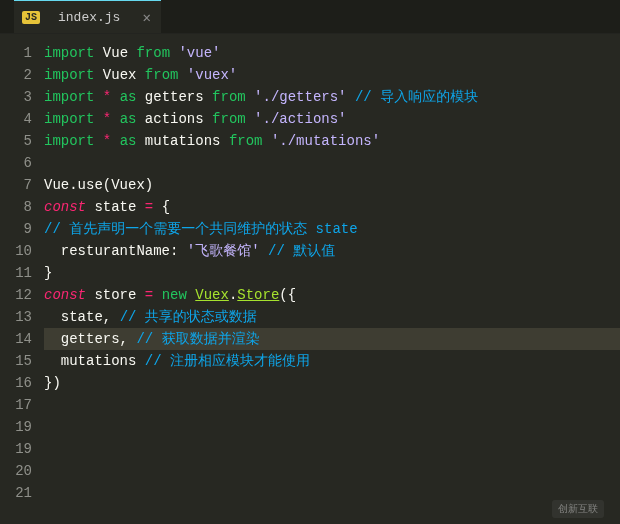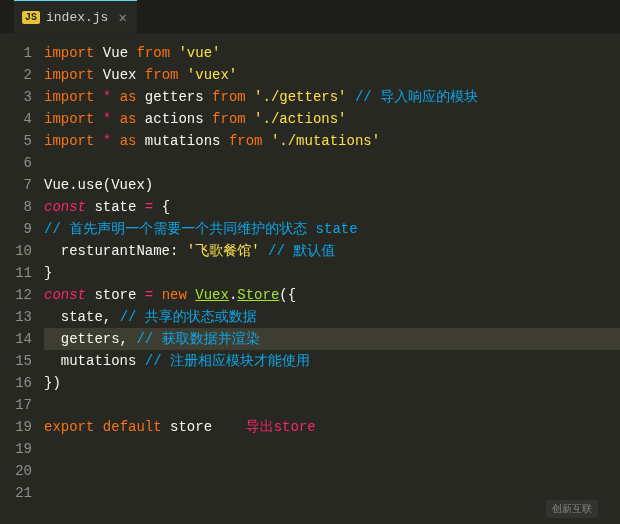--- a/index.html
+++ b/index.html
@@ -19,21 +19,21 @@
     align-items: center;
     padding-left: 14px;
     border-bottom: 1px solid #232420;
   }
   .tab {
     background: #272822;
     height: 100%;
     display: flex;
     align-items: center;
     padding: 0 10px 0 8px;
-    gap: 6px;
+    gap: 18px;
     color: #ccc;
     font-size: 13px;
     border-top: 1px solid #66d9ef;
   }
   .tab-icon {
     font-size: 10px;
     font-weight: bold;
     background: #e6c339;
     color: #272822;
     padding: 1px 3px;
@@ -73,32 +73,32 @@
     position: relative;
   }
   .hl-line {
     background: #3e3d32;
     position: absolute;
     left: 0; right: 0;
     height: 22px;
     z-index: 0;
   }
   .code-line > span { position: relative; z-index: 1; }
-  .tok-kw      { color: #f97316; }      
+  .tok-kw      { color: #22c55e; }      
   .tok-kw-em   { color: #f92672; font-style: italic; }
   .tok-op      { color: #f92672; }
   .tok-ident   { color: #f8f8f2; }
-  .tok-str     { color: #fde047; }
+  .tok-str     { color: #c4b5fd; }
   .tok-comment { color: #0ea5e9; }
   .tok-class   { color: #a6e22e; text-decoration: underline; }
   .tok-red     { color: #f92672; }
   .watermark {
     position: absolute;
     bottom: 6px;
-    right: 22px;
+    right: 16px;
     font-size: 10px;
     color: #aaa;
     opacity: 0.7;
     background: rgba(255,255,255,0.08);
     padding: 2px 6px;
     border-radius: 3px;
     font-family: Liberation Sans, sans-serif;
   }
 </style>
 </head>
@@ -147,18 +147,17 @@
       <div class="code-line"><span class="tok-kw-em">const</span><span class="tok-ident"> state </span><span class="tok-op">=</span><span class="tok-ident"> {</span></div>
       <div class="code-line"><span class="tok-comment">// 首先声明一个需要一个共同维护的状态 state</span></div>
       <div class="code-line"><span class="tok-ident">  resturantName: </span><span class="tok-str">'飞歌餐馆'</span><span class="tok-ident"> </span><span class="tok-comment">// 默认值</span></div>
       <div class="code-line"><span class="tok-ident">}</span></div>
       <div class="code-line"><span class="tok-kw-em">const</span><span class="tok-ident"> store </span><span class="tok-op">=</span><span class="tok-ident"> </span><span class="tok-kw">new</span><span class="tok-ident"> </span><span class="tok-class">Vuex</span><span class="tok-ident">.</span><span class="tok-class">Store</span><span class="tok-ident">({</span></div>
       <div class="code-line"><span class="tok-ident">  state, </span><span class="tok-comment">// 共享的状态或数据</span></div>
       <div class="code-line"><div class="hl-line"></div><span class="tok-ident">  getters, </span><span class="tok-comment">// 获取数据并渲染</span></div>
       <div class="code-line"><span class="tok-ident">  mutations </span><span class="tok-comment">// 注册相应模块才能使用</span></div>
       <div class="code-line"><span class="tok-ident">})</span></div>
       <div class="code-line"></div>
-      <div class="code-line"><span class="tok-kw">export</span><span class="tok-ident"> </span><span class="tok-kw">default</span><span class="tok-ident"> store    </span><span class="tok-red">导出store</span></div>
       <div class="code-line"></div>
     </div>
 </div>
 
 <div class="watermark">创新互联</div>
 
 </body></html>

